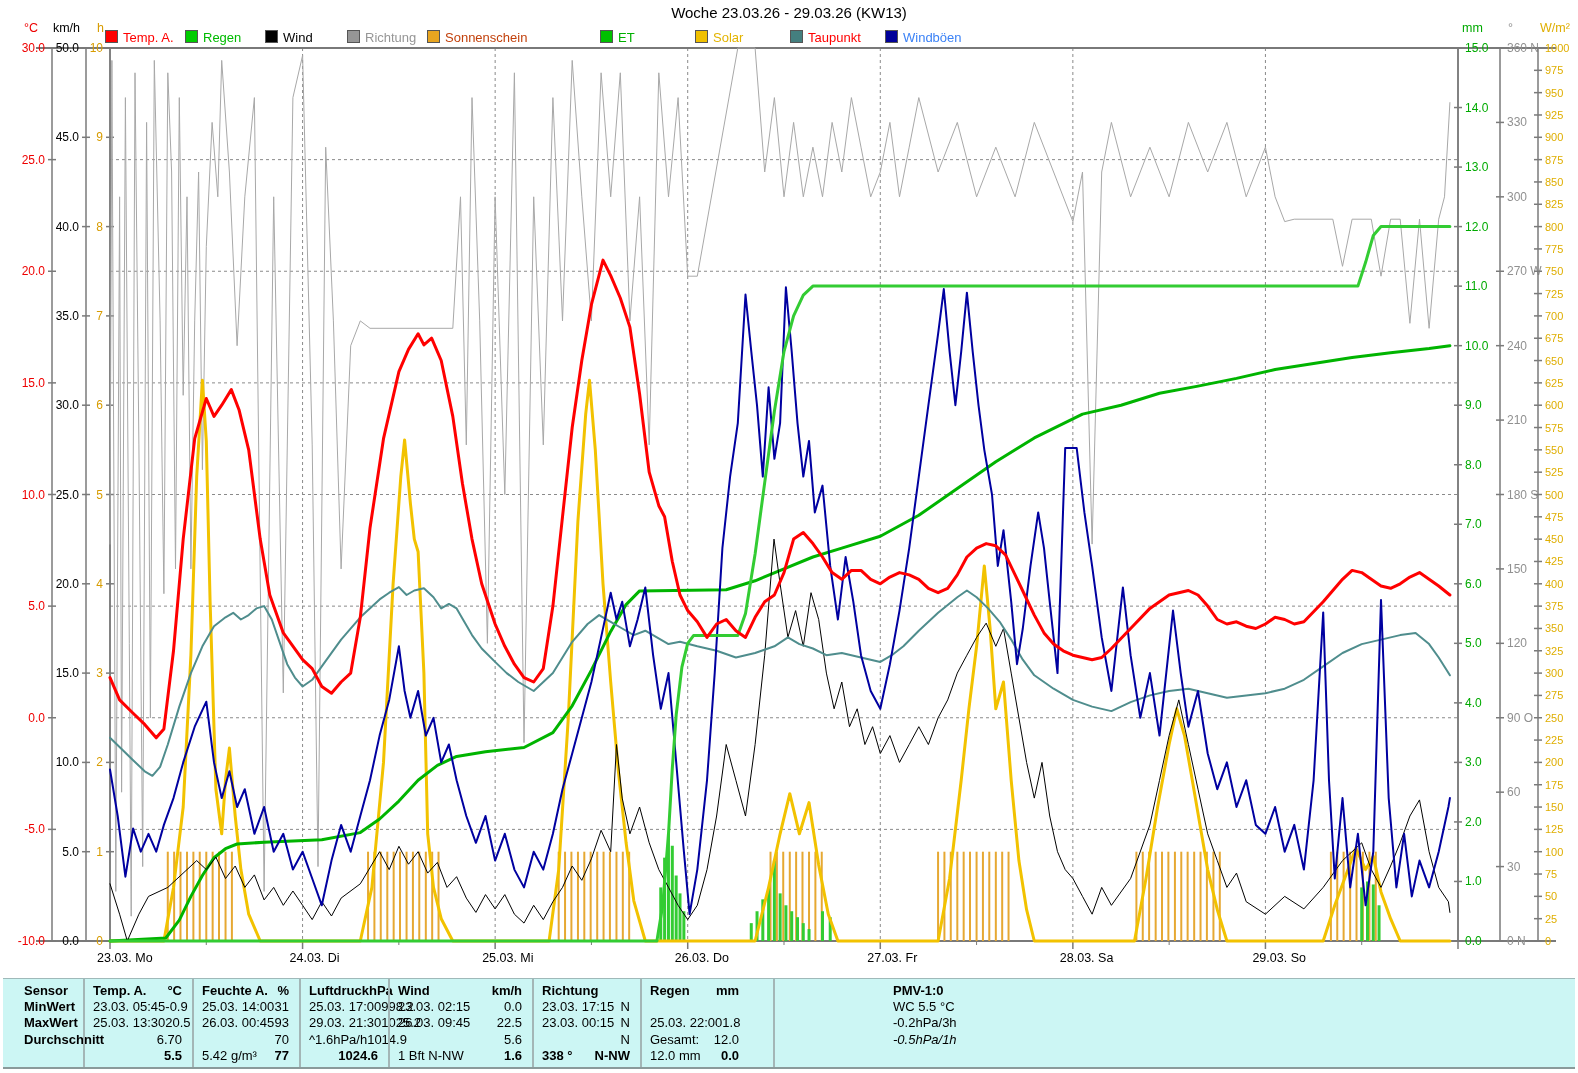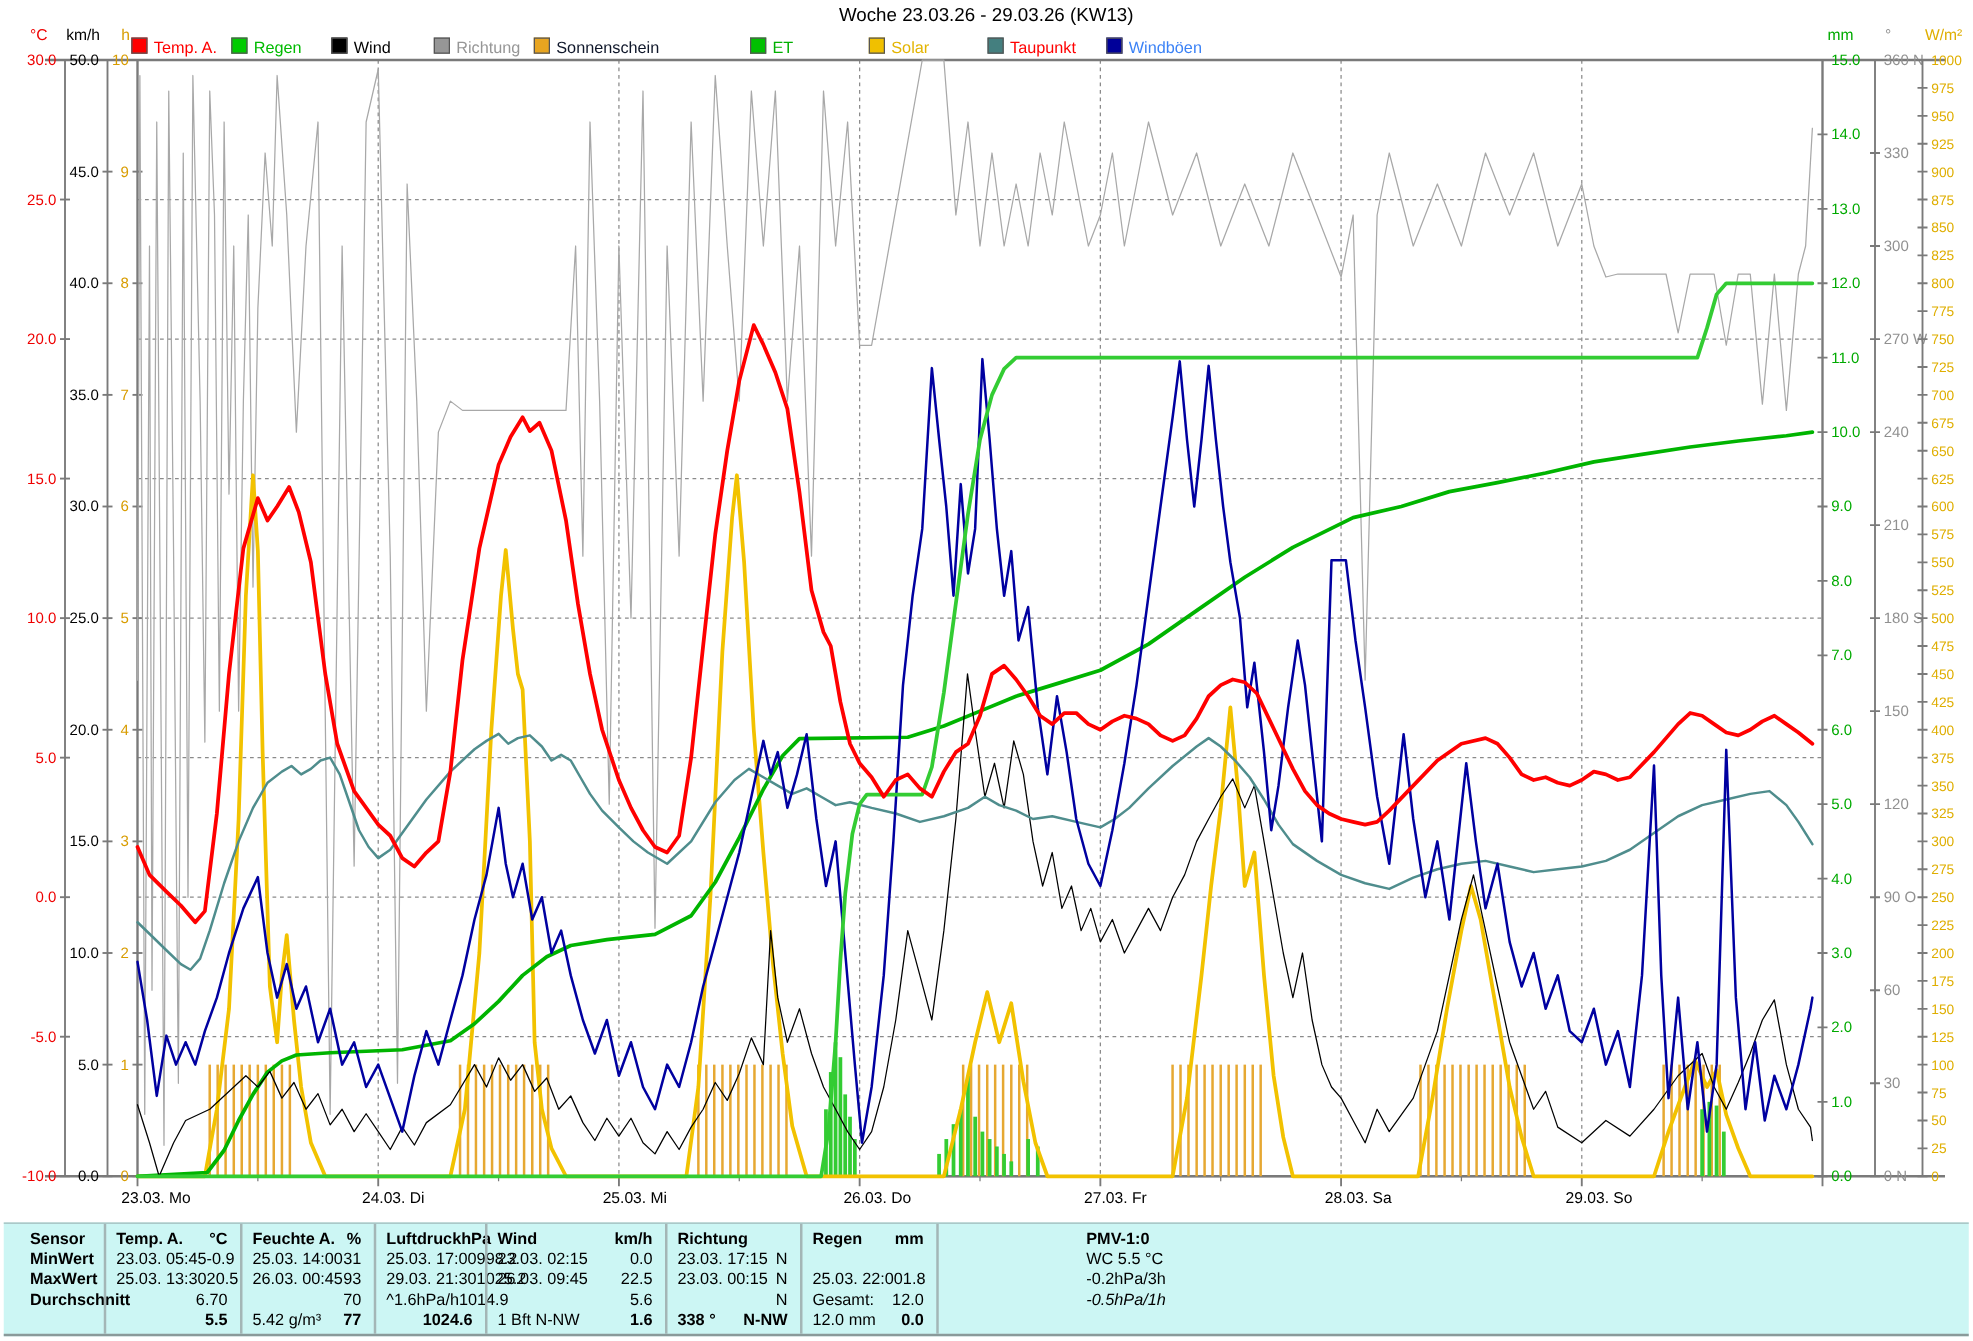--- a/index.html
+++ b/index.html
@@ -22,21 +22,21 @@
 </head>
 <body>
 
 <div class="page">
   <div class="title">Woche 23.03.26 - 29.03.26 (KW13)</div>
   <div class="legend">
       <div class="legend-item" style="left: 105px;"><span class="legend-box" style="background: rgb(255, 0, 0);"></span><span style="color: rgb(255, 0, 0);">Temp. A.</span></div>
       <div class="legend-item" style="left: 185px;"><span class="legend-box" style="background: rgb(0, 204, 0);"></span><span style="color: rgb(0, 187, 0);">Regen</span></div>
       <div class="legend-item" style="left: 265px;"><span class="legend-box" style="background: rgb(0, 0, 0);"></span><span style="color: rgb(0, 0, 0);">Wind</span></div>
       <div class="legend-item" style="left: 347px;"><span class="legend-box" style="background: rgb(150, 150, 150);"></span><span style="color: rgb(150, 150, 150);">Richtung</span></div>
-      <div class="legend-item" style="left: 427px;"><span class="legend-box" style="background: rgb(232, 165, 32);"></span><span style="color: #0f172a;">Sonnenschein</span></div>
+      <div class="legend-item" style="left: 427px;"><span class="legend-box" style="background: rgb(232, 165, 32);"></span><span style="color: #c2410c;">Sonnenschein</span></div>
       <div class="legend-item" style="left: 600px;"><span class="legend-box" style="background: rgb(0, 192, 0);"></span><span style="color: rgb(0, 176, 0);">ET</span></div>
       <div class="legend-item" style="left: 695px;"><span class="legend-box" style="background: rgb(240, 192, 0);"></span><span style="color: rgb(227, 180, 0);">Solar</span></div>
       <div class="legend-item" style="left: 790px;"><span class="legend-box" style="background: rgb(68, 127, 127);"></span><span style="color: rgb(255, 0, 0);">Taupunkt</span></div>
       <div class="legend-item" style="left: 885px;"><span class="legend-box" style="background: rgb(0, 0, 153);"></span><span style="color: #3b82f6;">Windböen</span></div>
     </div>
   <svg id="chart" width="1578" height="1073" viewBox="0 0 1578 1073">
       <g>
         <line x1="110" y1="159.625" x2="1458" y2="159.625" stroke="#8a8a8a" stroke-dasharray="3,3" stroke-width="1"></line>
         <line x1="110" y1="271.25" x2="1458" y2="271.25" stroke="#8a8a8a" stroke-dasharray="3,3" stroke-width="1"></line>
         <line x1="110" y1="382.875" x2="1458" y2="382.875" stroke="#8a8a8a" stroke-dasharray="3,3" stroke-width="1"></line>
@@ -569,21 +569,21 @@
         </div>
         <div class="srow" style="">
           <span class="l">Gesamt:</span>
           <span class="r">12.0</span>
         </div>
         <div class="srow" style="">
           <span class="l">12.0 mm</span>
           <span class="r b">0.0</span>
         </div>
       </div>
-      <div class="scol" style="width: 795px;">
+      <div class="scol" style="width: 795px; margin-left: 24px;">
         <div class="srow hdr" style="padding-left: 118px;">
           <span class="l">PMV-1:0</span>
           <span class="r"></span>
         </div>
         <div class="srow" style="padding-left: 118px;">
           <span class="l">WC 5.5 °C</span>
           <span class="r"></span>
         </div>
         <div class="srow" style="padding-left: 118px;">
           <span class="l">-0.2hPa/3h</span>

